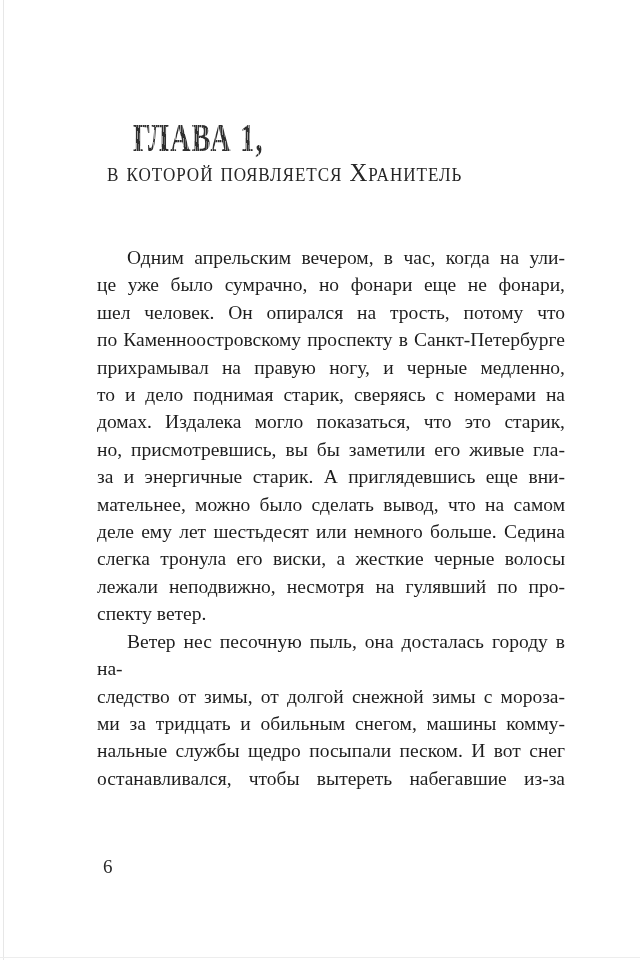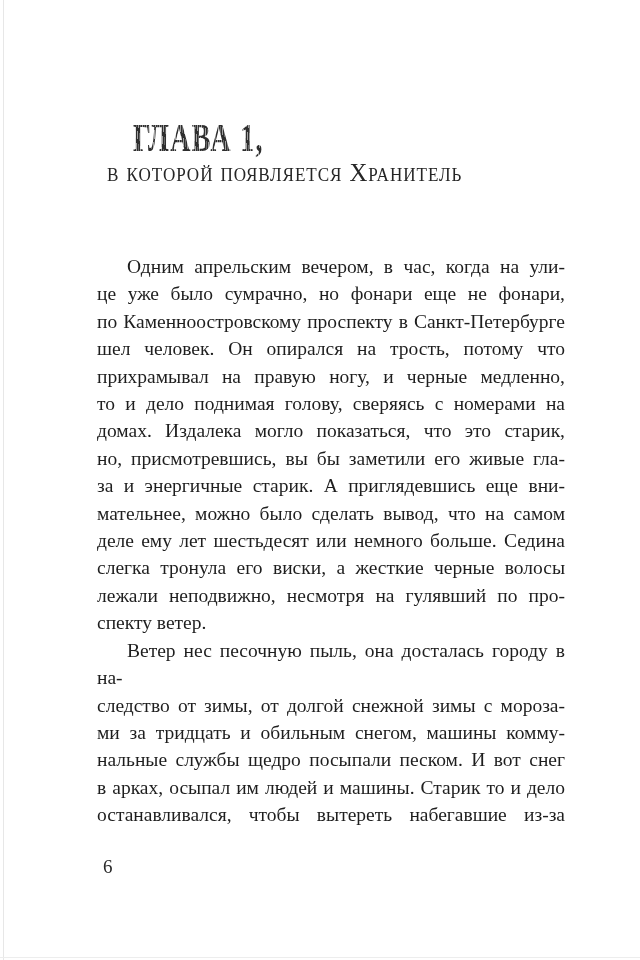--- a/index.html
+++ b/index.html
@@ -35,21 +35,21 @@
     position:absolute;left:107px;top:138px;
     font-size:26px;line-height:1;font-weight:400;
     font-variant:small-caps;
     letter-spacing:1px;
     color:#262626;
     transform:scaleX(.95);
     transform-origin:left top;
     white-space:nowrap;
   }
   .body-text{
-    position:absolute;left:97px;top:253px;width:468px;
+    position:absolute;left:97px;top:244px;width:468px;
     font-size:19.5px;
     line-height:27.4px;
     color:#1e1e1e;
   }
   .line{min-height:27.4px;}
   .line.j{text-align:justify;text-align-last:justify;}
   .line.ind{text-indent:30px;}
   .page-number{
     position:absolute;left:103px;top:857px;
     font-size:19px;line-height:1;
@@ -63,34 +63,33 @@
   <div class="page-edge-left"></div>
   <div class="page-edge-bottom"></div>
 
   <h1 class="chapter-title">Глава 1,</h1>
 
   <h2 class="chapter-subtitle">в которой появляется Хранитель</h2>
 
   <div class="body-text">
       <div class="line j ind">Одним апрельским вечером, в час, когда на ули-</div>
       <div class="line j">це уже было сумрачно, но фонари еще не фонари,</div>
+      <div class="line j">шел человек. Он опирался на трость, потому что</div>
       <div class="line j">по Каменноостровскому проспекту в Санкт-Петербурге</div>
-      <div class="line j">шел человек. Он опирался на трость, потому что</div>
       <div class="line j">прихрамывал на правую ногу, и черные медленно,</div>
-      <div class="line j">то и дело поднимая голову, сверяясь с номерами на</div>
+      <div class="line j">то и дело поднимая старик, сверяясь с номерами на</div>
       <div class="line j">домах. Издалека могло показаться, что это старик,</div>
       <div class="line j">но, присмотревшись, вы бы заметили его живые гла-</div>
       <div class="line j">за и энергичные старик. А приглядевшись еще вни-</div>
       <div class="line j">мательнее, можно было сделать вывод, что на самом</div>
       <div class="line j">деле ему лет шестьдесят или немного больше. Седина</div>
       <div class="line j">слегка тронула его виски, а жесткие черные волосы</div>
       <div class="line j">лежали неподвижно, несмотря на гулявший по про-</div>
       <div class="line">спекту ветер.</div>
       <div class="line j ind">Ветер нес песочную пыль, она досталась городу в на-</div>
       <div class="line j">следство от зимы, от долгой снежной зимы с мороза-</div>
       <div class="line j">ми за тридцать и обильным снегом, машины комму-</div>
       <div class="line j">нальные службы щедро посыпали песком. И вот снег</div>
-      <div class="line j">в арках, осыпал им людей и машины. Старик то и дело</div>
       <div class="line j">останавливался, чтобы вытереть набегавшие из-за</div>
     </div>
 
   <div class="page-number">6</div>
 </div>
 
 </body></html>

